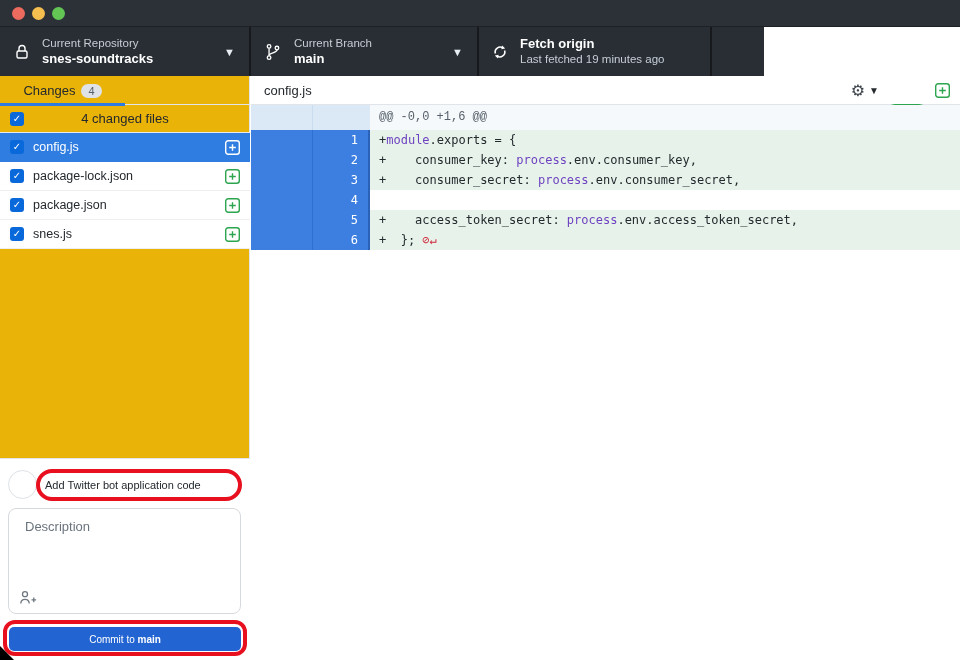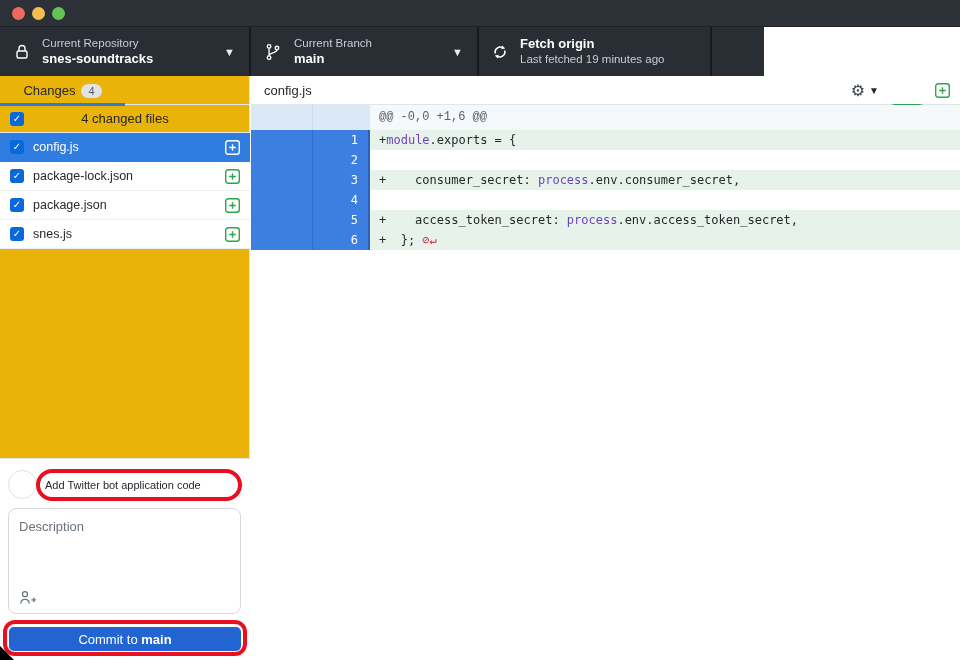--- a/index.html
+++ b/index.html
@@ -41,24 +41,24 @@
   .file-row .fname { margin-left:9px; }
   .file-row .plus { position:absolute; right:10px; top:7px; color:#2da44e; }
   .file-row.selected { background:#2f7de1; color:#fff; border-bottom:1px solid #2f7de1; }
   .file-row.selected .plus { color:#fff; }
 
   
   .commit-area { position:absolute; left:0; top:382px; width:250px; height:202px; background:#fff; border-top:1px solid #e1e4e8; }
   .avatar { position:absolute; left:8px; top:11px; width:29px; height:29px; border-radius:50%; background:#fff; border:1px solid #dde1e6; }
   .summary-input { position:absolute; left:45px; top:13px; width:190px; height:26px; border:none; outline:none; font-family:"Liberation Sans",sans-serif; font-size:11px; color:#24292e; background:transparent; }
   .desc-box { position:absolute; left:8px; top:49px; width:233px; height:106px; border:1px solid #d6dade; border-radius:8px; background:#fff; }
-  .desc-input { position:absolute; left:2px; top:2px; width:227px; height:72px; border:none; outline:none; resize:none; font-family:"Liberation Sans",sans-serif; font-size:13px; color:#24292e; padding:8px; background:transparent; }
+  .desc-input { position:absolute; left:8px; top:2px; width:227px; height:72px; border:none; outline:none; resize:none; font-family:"Liberation Sans",sans-serif; font-size:13px; color:#24292e; padding:8px; background:transparent; }
   .desc-input::placeholder { color:#6a737d; opacity:1; }
   .coauthor { position:absolute; left:10px; bottom:8px; cursor:pointer; display:flex; }
-  .commit-btn { position:absolute; left:9px; top:168px; width:232px; height:24px; background:#2264d1; border:none; border-radius:5px; color:#fff; font-family:"Liberation Sans",sans-serif; font-size:13px; cursor:pointer; }
+  .commit-btn { position:absolute; left:9px; top:168px; width:232px; height:24px; background:#2264d1; border:none; border-radius:5px; color:#fff; font-family:"Liberation Sans",sans-serif; font-size:10px; cursor:pointer; }
   .commit-btn b { font-weight:bold; }
 
   
   .main { position:absolute; left:251px; top:76px; width:709px; height:584px; background:#fff; }
   .diff-header { position:absolute; left:0; top:0; width:709px; height:29px; border-bottom:1px solid #e1e4e8; background:#fff; display:flex; align-items:center; }
   .diff-file-label { margin-left:13px; font-size:13px; color:#24292e; }
   .dh-right { position:absolute; right:10px; top:0; height:29px; display:flex; align-items:center; gap:7px; }
   .gear { font-size:16px; color:#3d444c; cursor:pointer; line-height:1; }
   .gear-caret { font-size:10px; color:#24292e; margin-left:-3px; cursor:pointer; }
   .new-badge { border:1px solid #2da44e; color:#2da44e; font-size:12px; border-radius:10px; padding:1px 8px; background:#fff;margin-top:44px; }
@@ -243,20 +243,21 @@
       </div>
       <div id="diff-lines">
           <div class="diff-row code-row">
             <div class="gut1"></div>
             <div class="gut2">1</div>
             <div class="codecell"><span>+</span><span class="seg-keyword">module</span><span>.exports = {</span></div>
           </div>
           <div class="diff-row code-row">
             <div class="gut1"></div>
             <div class="gut2">2</div>
+            <div class="codecell"><span>+    consumer_key: </span><span class="seg-keyword">process</span><span>.env.consumer_key,</span></div>
           </div>
           <div class="diff-row code-row">
             <div class="gut1"></div>
             <div class="gut2">3</div>
             <div class="codecell"><span>+    consumer_secret: </span><span class="seg-keyword">process</span><span>.env.consumer_secret,</span></div>
           </div>
           <div class="diff-row code-row">
             <div class="gut1"></div>
             <div class="gut2">4</div>
           </div>

